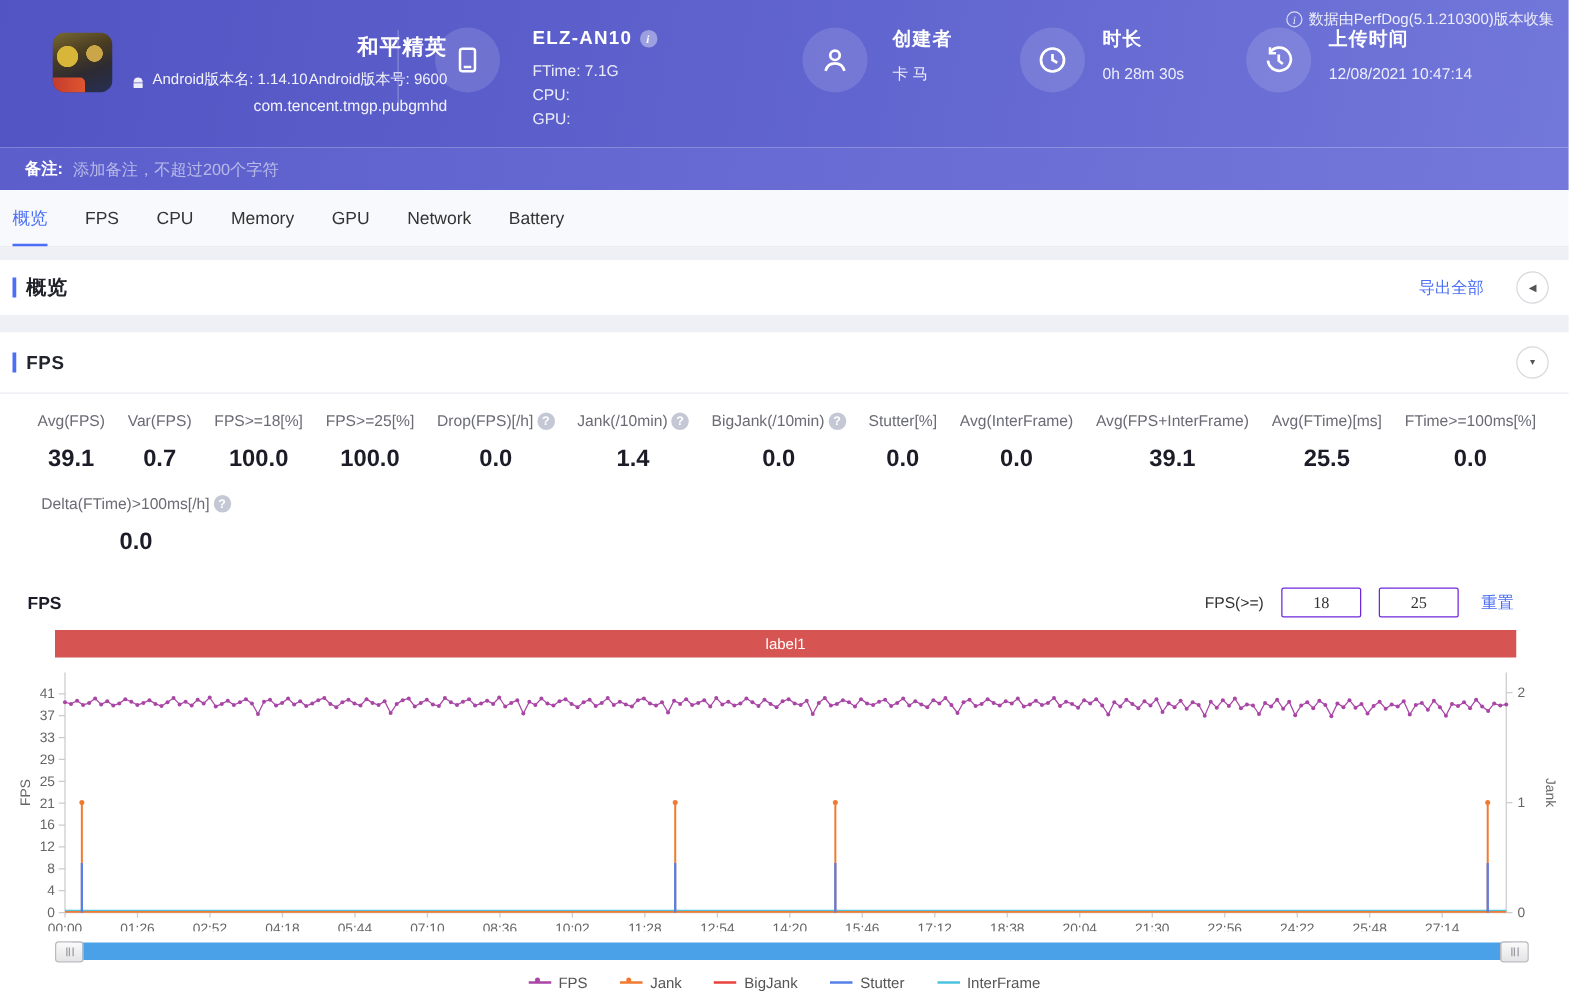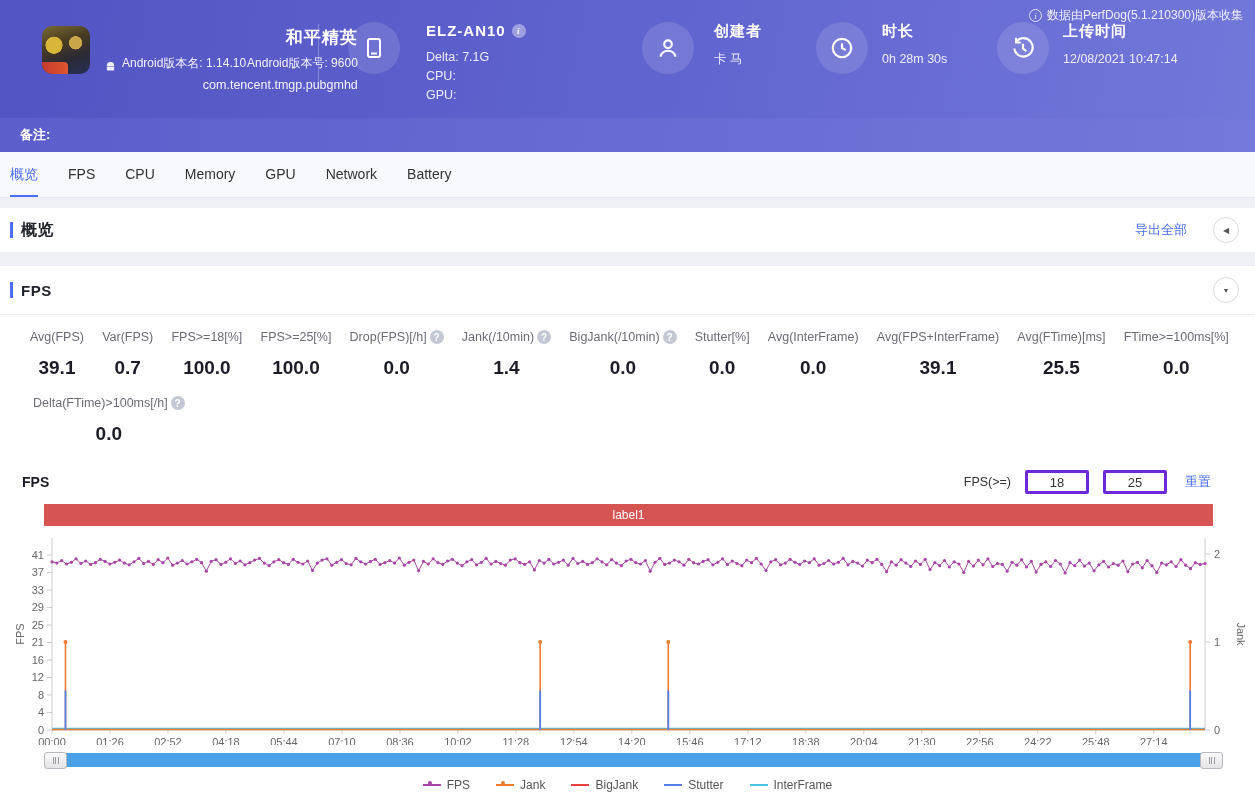--- a/index.html
+++ b/index.html
@@ -78,22 +78,22 @@
   .metric { text-align:center; }
   .metric-label { font-size:12.5px; color:#6b6b76; display:flex; align-items:center; justify-content:center; gap:3px; }
   .metric-value { margin-top:13px; font-size:19px; font-weight:bold; color:#1c1c28; }
   .help-badge { display:inline-flex; width:14px; height:14px; background:#c3c8d4; color:#fff; border-radius:50%;
     align-items:center; justify-content:center; font-size:10px; font-weight:bold; }
 
   .chart-header { margin-top:24px; display:flex; align-items:center; position:relative; height:26px; }
   .chart-title { margin-left:22px; font-size:14px; font-weight:bold; color:#1c1c28; }
   .fps-controls { position:absolute; right:44px; display:flex; align-items:center; gap:14px; }
   .fps-controls .ctl-label { font-size:12.5px; color:#333; }
-  .ctl-input { width:64px; height:24px; border:3px solid #6d28d9; border-radius:2px; text-align:center;
-    font-size:13px; color:#333; font-family:Liberation Sans, sans-serif; outline:none; }
+  .ctl-input { width:64px; height:24px; border:1px solid #6d28d9; border-radius:2px; text-align:center;
+    font-size:13px; color:#333; font-family:Liberation Serif, serif; outline:none; }
   .reset-link { font-size:13px; color:#4a6ef5; cursor:pointer; margin-left:4px; }
 
   .banner { margin:9px 42px 0 44px; height:22px; background:#d65552; color:#fff; font-size:12px;
     display:flex; align-items:center; justify-content:center; }
 
   .chart-wrap { margin-left:10px; margin-top:4px; }
 
   
   .scrollbar { margin:2px 32px 0 44px; height:18px; display:flex; align-items:center; position:relative; }
   .sb-track { position:absolute; left:8px; right:8px; top:2px; height:14px; background:#4aa1e8; border-radius:7px; }
@@ -148,21 +148,21 @@
         <rect x="6" y="3" width="12" height="18" rx="2"></rect>
         <line x1="9" y1="17.5" x2="15" y2="17.5"></line>
       </svg>
     </div>
     <div class="h-texts" style="margin-left:26px">
       <div class="h-title">
         <span>ELZ-AN10</span>
         <span class="i-filled">i</span>
       </div>
       <div class="h-sub">
-        <div>Delta: 7.1G</div>
+        <div>FTime: 7.1G</div>
         <div>CPU:</div>
         <div>GPU:</div>
       </div>
     </div>
   </div>
 
   <div class="h-block" style="left:642px">
     <div class="h-circle">
       <svg width="26" height="26" viewBox="0 0 24 24" fill="none" stroke="#fff" stroke-width="2">
         <circle cx="12" cy="8.5" r="3.5"></circle>
@@ -204,20 +204,21 @@
       <div class="h-title">
           <span>上传时间</span>
         </div>
       <div class="h-sub">12/08/2021 10:47:14</div>
     </div>
   </div>
 </div>
 
 <div class="remark">
   <span class="remark-label">备注:</span>
+  <input class="remark-input" placeholder="添加备注，不超过200个字符" style="">
 </div>
 
 <div class="tabs">
     <div class="tab active">概览</div>
     <div class="tab">FPS</div>
     <div class="tab">CPU</div>
     <div class="tab">Memory</div>
     <div class="tab">GPU</div>
     <div class="tab">Network</div>
     <div class="tab">Battery</div>

